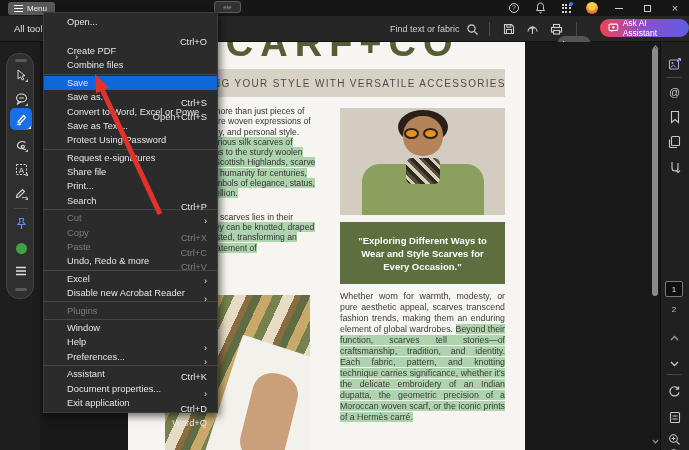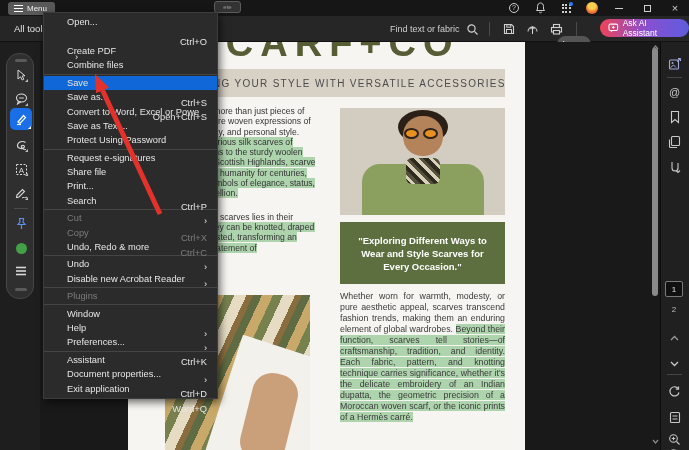--- a/index.html
+++ b/index.html
@@ -474,27 +474,31 @@
       </div>
       <div class="m-sep"></div>
       <div class="m-item dis">
         <span class="m-label">Cut</span>
         <span class="m-right">Ctrl+X</span>
       </div>
       <div class="m-item dis">
         <span class="m-label">Copy</span>
         <span class="m-right">Ctrl+C</span>
       </div>
+      <div class="m-item dis">
+        <span class="m-label">Paste</span>
+        <span class="m-right">Ctrl+V</span>
+      </div>
       <div class="m-item">
         <span class="m-label">Undo, Redo &amp; more</span>
         <span class="m-right">›</span>
       </div>
       <div class="m-sep"></div>
       <div class="m-item">
-        <span class="m-label">Undo</span>
+        <span class="m-label">Excel</span>
         <span class="m-right">›</span>
       </div>
       <div class="m-item">
         <span class="m-label">Disable new Acrobat Reader</span>
         <span class="m-right"></span>
       </div>
       <div class="m-sep"></div>
       <div class="m-item dis">
         <span class="m-label">Plugins</span>
         <span class="m-right"></span>

